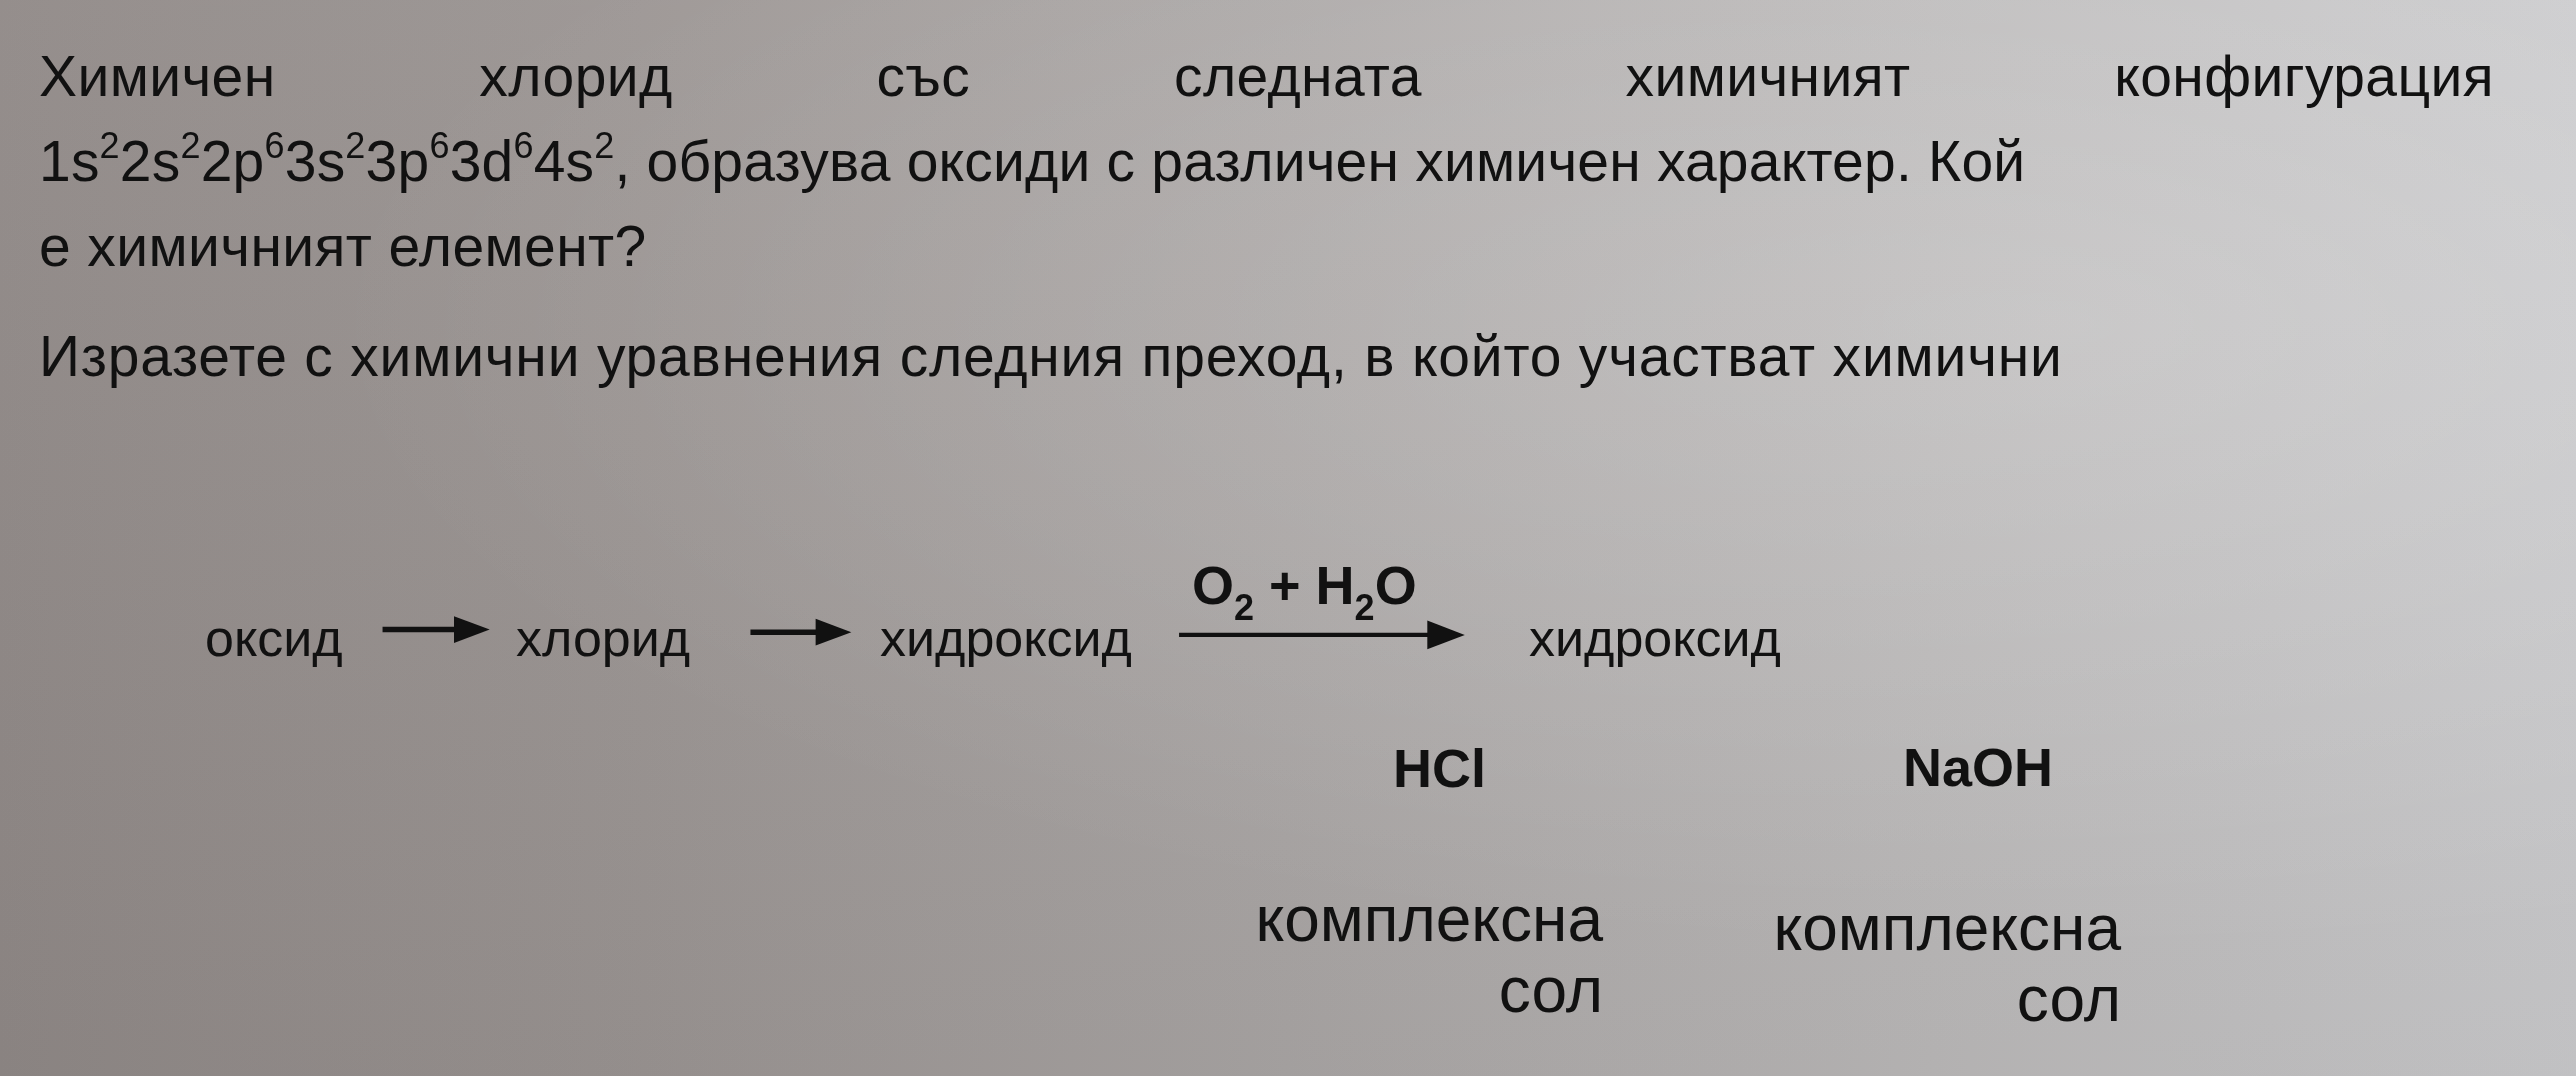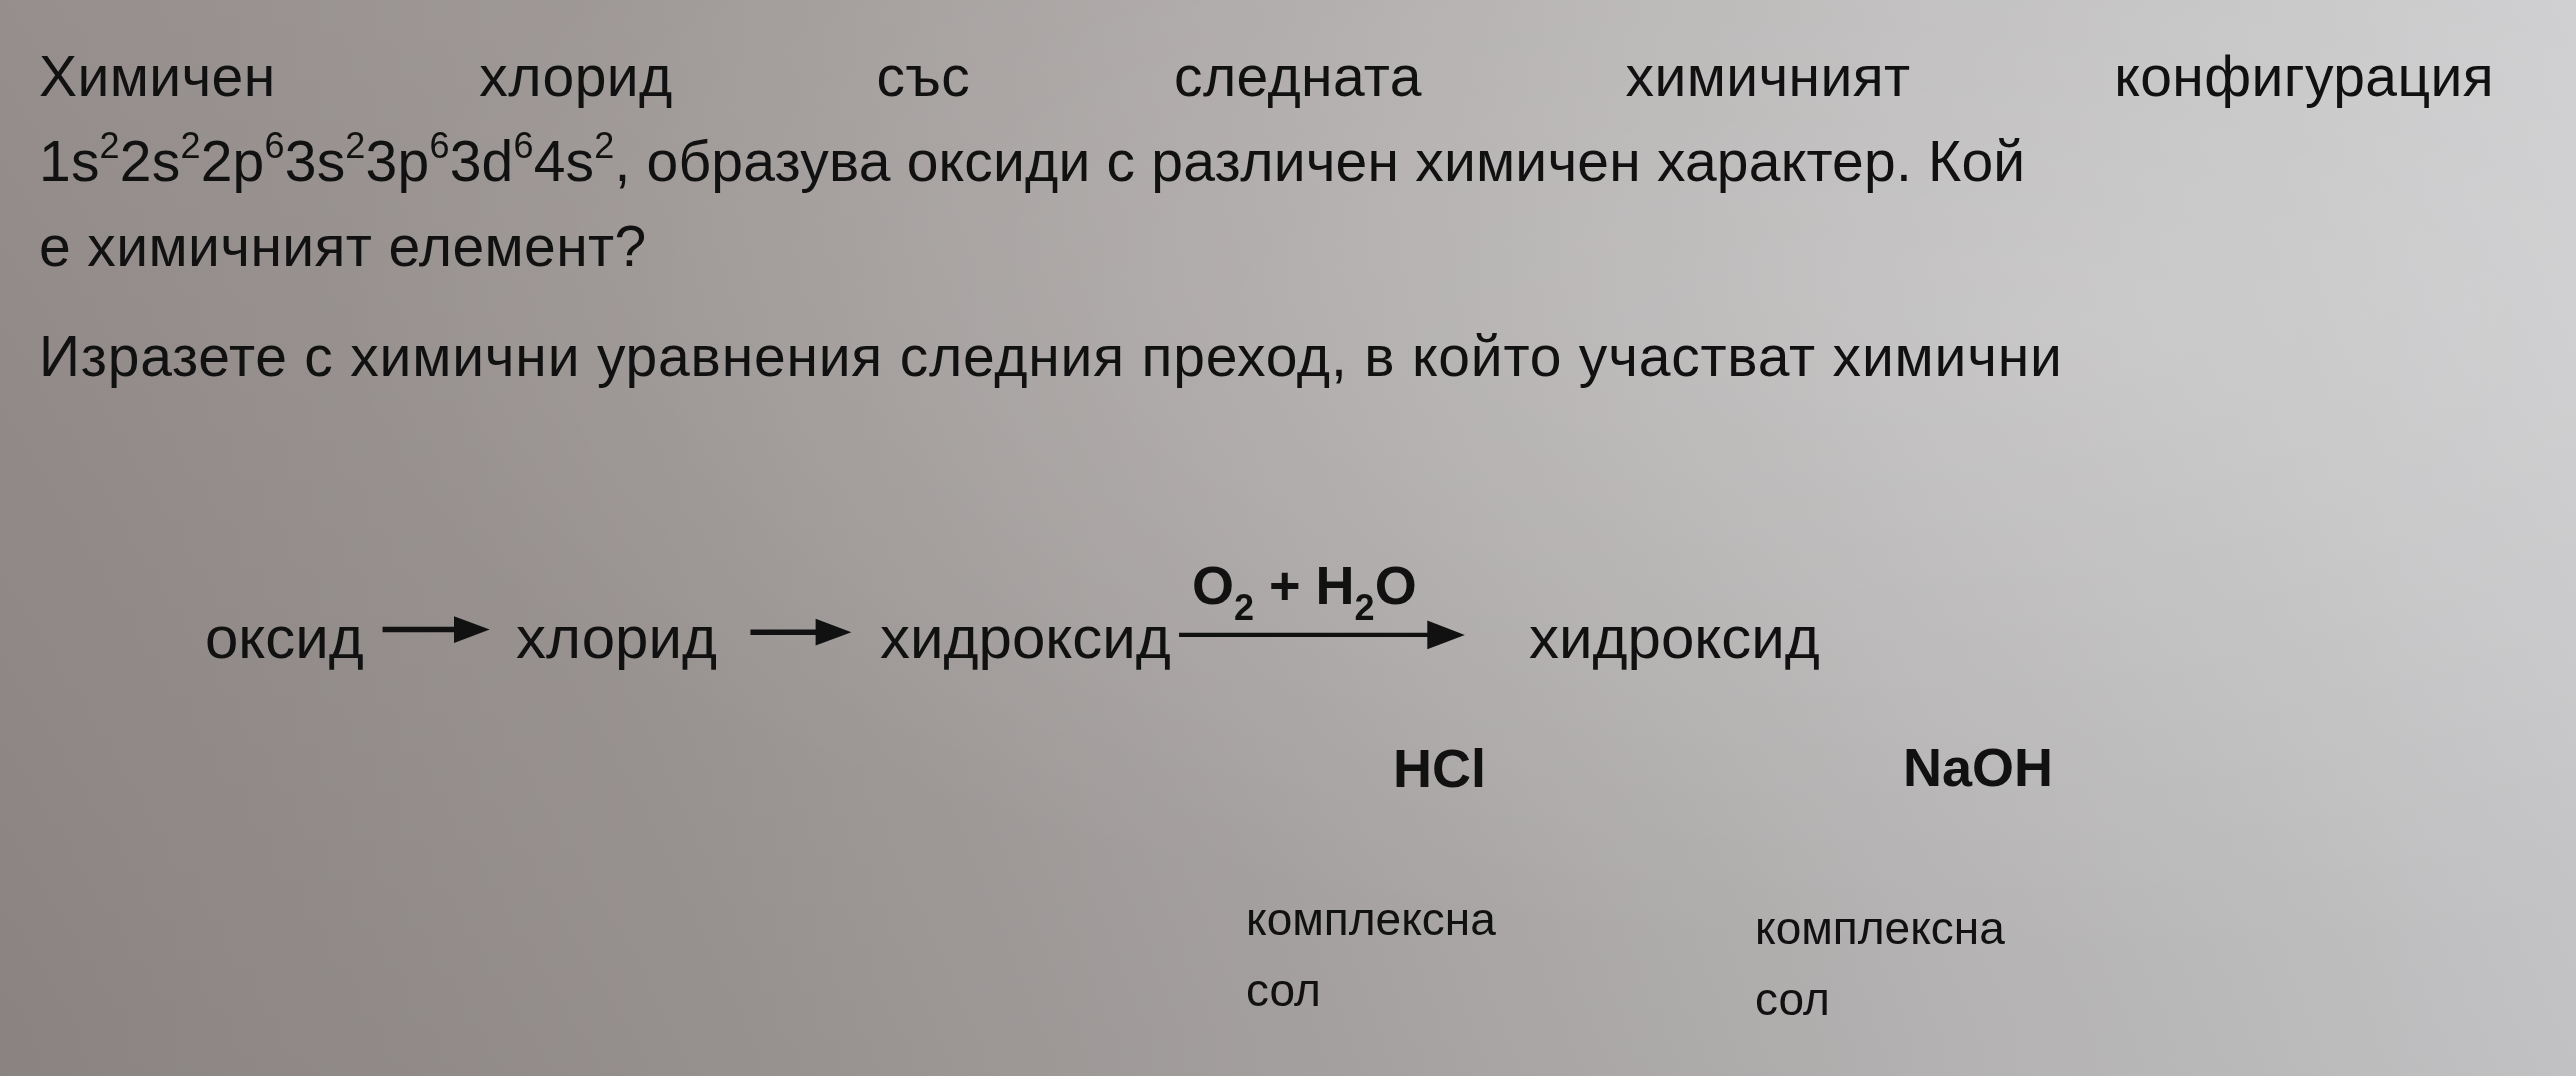--- a/index.html
+++ b/index.html
@@ -42,41 +42,41 @@
     .config {
       font-weight: normal;
     }
     .config sup {
       font-size: 36px;
       line-height: 0;
       vertical-align: 23px;
     }
     .scheme-text {
       position: absolute;
-      font-size: 60px;
+      font-size: 52px;
       line-height: 52px;
       white-space: nowrap;
     }
     .reagent {
       position: absolute;
       font-size: 54px;
       font-weight: bold;
       line-height: 54px;
       white-space: nowrap;
     }
     .reagent sub {
       font-size: 36px;
       line-height: 0;
       vertical-align: -16px;
     }
     .product {
       position: absolute;
-      font-size: 46px;
+      font-size: 64px;
       line-height: 71px;
-      text-align: left;
+      text-align: right;
       white-space: nowrap;
     }
     svg.arrows {
       position: absolute;
       left: 0;
       top: 0;
     }
   </style>
 </head>
 <body>

